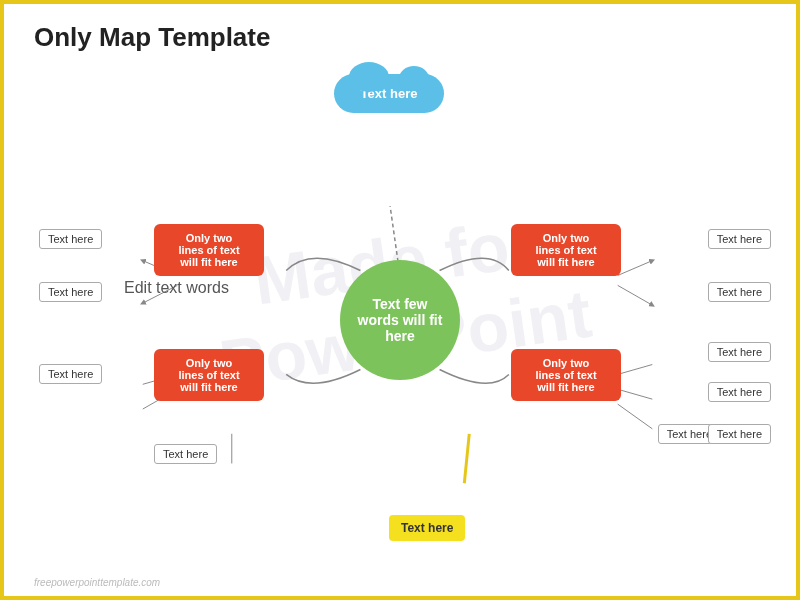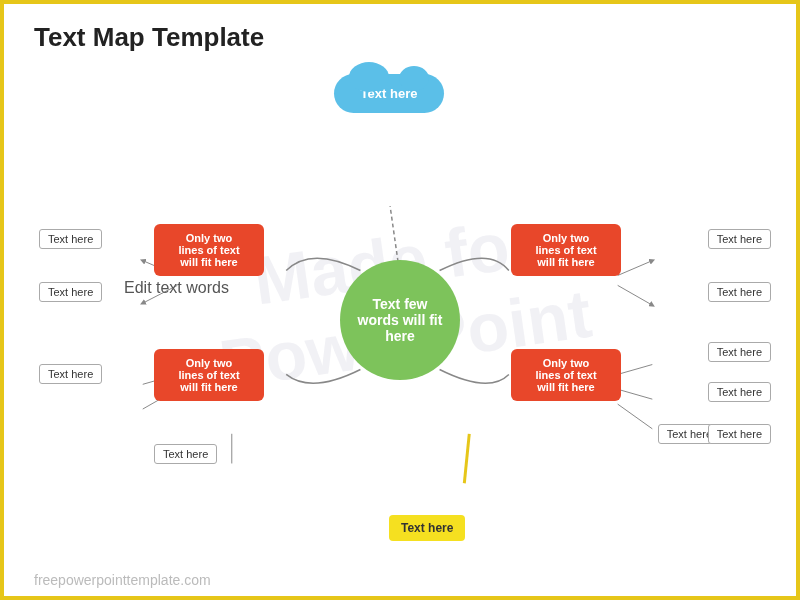--- a/index.html
+++ b/index.html
@@ -162,30 +162,31 @@
       z-index: 2;
       line-height: 1.15;
       text-align: center;
       width: 700px;
     }
 
     .website-label {
       position: absolute;
       bottom: 8px;
       left: 30px;
-      font-size: 14px;
+      font-size: 10px;
       color: #bbb;
+      font-style: italic;
     }
   </style>
 </head>
 <body>
 
 <div class="outer-border">
 
-  <div class="title">Text Map Template</div>
+  <div class="title">Only Map Template</div>
 
   <div class="watermark-text">Made for<br>PowerPoint</div>
 
   <div class="mind-map-area">
 
     <svg class="lines-svg" viewBox="0 0 760 490">
 
       <line x1="380" y1="200" x2="370" y2="130" stroke="#888" stroke-width="1.5" stroke-dasharray="4,3"></line>
 
       <path d="M420 195 Q470 170 490 195" stroke="#888" stroke-width="1.5" fill="none"></path>

